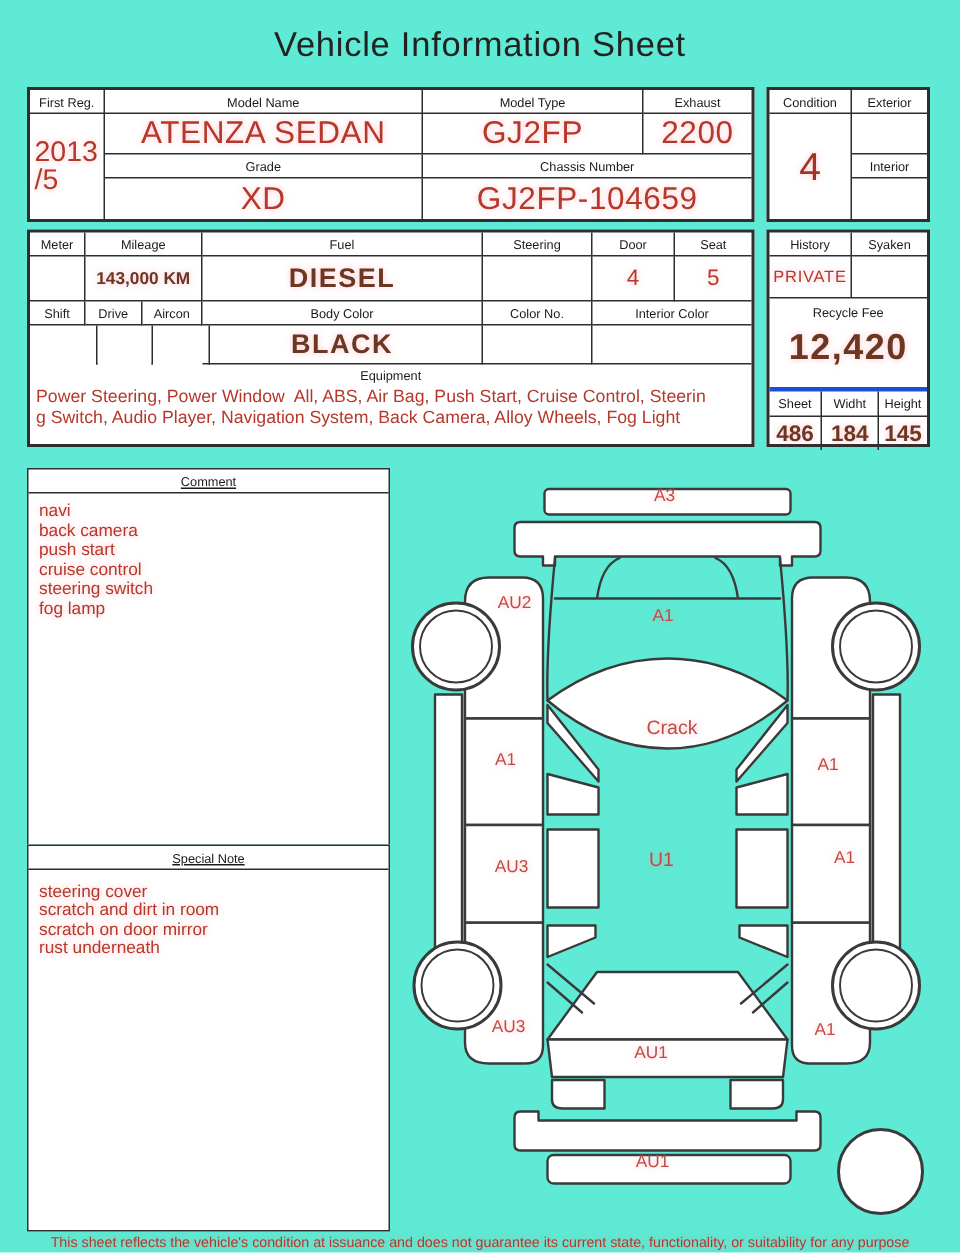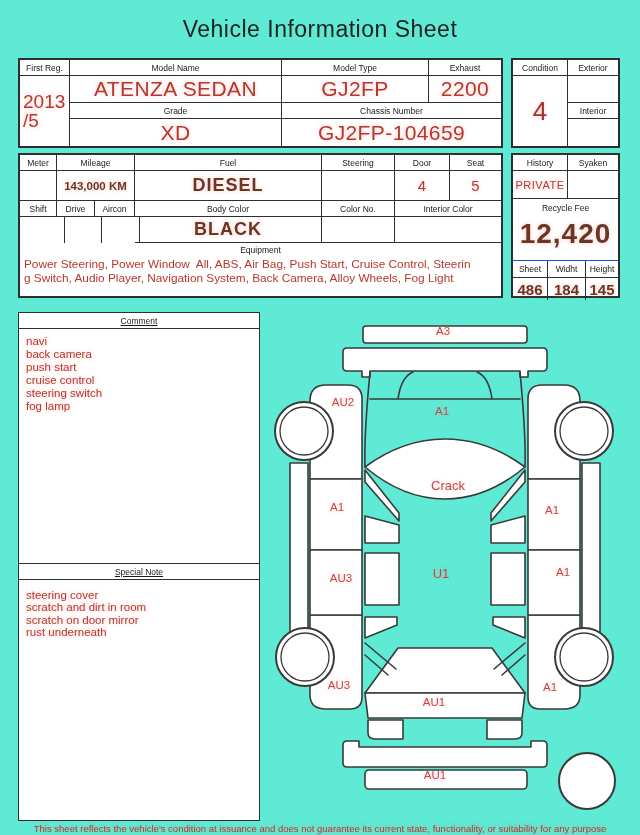--- a/index.html
+++ b/index.html
@@ -32,23 +32,23 @@
   .red{color:#b5382b;} .dark{color:#6b3622;font-weight:bold;}
   .big{font-size:21px;letter-spacing:.4px;}
   .mid{font-size:15px;} .sm{font-size:11.5px;}
   .shift{font-size:16px;margin-left:44px;}
   .fr{flex-direction:column;align-items:flex-start;justify-content:center;
       padding-left:3px;font-size:19px;line-height:19px;color:#b5382b;}
   .cond{font-size:26px;color:#a03527;}
   
   .t2r-top{display:grid;grid-template-columns:55px 1fr;grid-template-rows:16px 1fr;height:44px;
            border-bottom:1px solid #2e2e2e;box-sizing:border-box;}
-  .t2r-rec{height:58px;border-bottom:1px solid #1d4ed8;box-sizing:border-box;text-align:center;}
+  .t2r-rec{height:58px;border-bottom:3px solid #1d4ed8;box-sizing:border-box;text-align:center;}
   .t2r-rec .lbl{font-size:8.5px;color:#1a1a1a;margin-top:4px;}
-  .t2r-rec .val{font-size:28px;margin-top:5px;letter-spacing:1px;}
+  .t2r-rec .val{font-size:24px;margin-top:5px;letter-spacing:1px;}
   .t2r-dim{display:grid;grid-template-columns:35px 38px 1fr;grid-template-rows:17px 1fr;height:39px;}
   
   .cbox{position:absolute;border:1.5px solid #2e2e2e;box-sizing:border-box;background:#fff;}
   .comment{left:18px;top:312px;width:242px;height:251px;border-bottom:none;}
   .special{left:18px;top:563px;width:242px;height:258px;}
   .band{height:15px;border-bottom:1px solid #2e2e2e;display:flex;align-items:center;
         justify-content:center;font-size:8.5px;color:#1a1a1a;text-decoration:underline;}
   .content{padding:6px 4px 0 7px;color:#b5382b;font-size:11.5px;line-height:13px;}
   .special .content{padding-top:9px;line-height:12.4px;}
   .eq-cell{flex-direction:column;align-items:flex-start;justify-content:flex-start;

